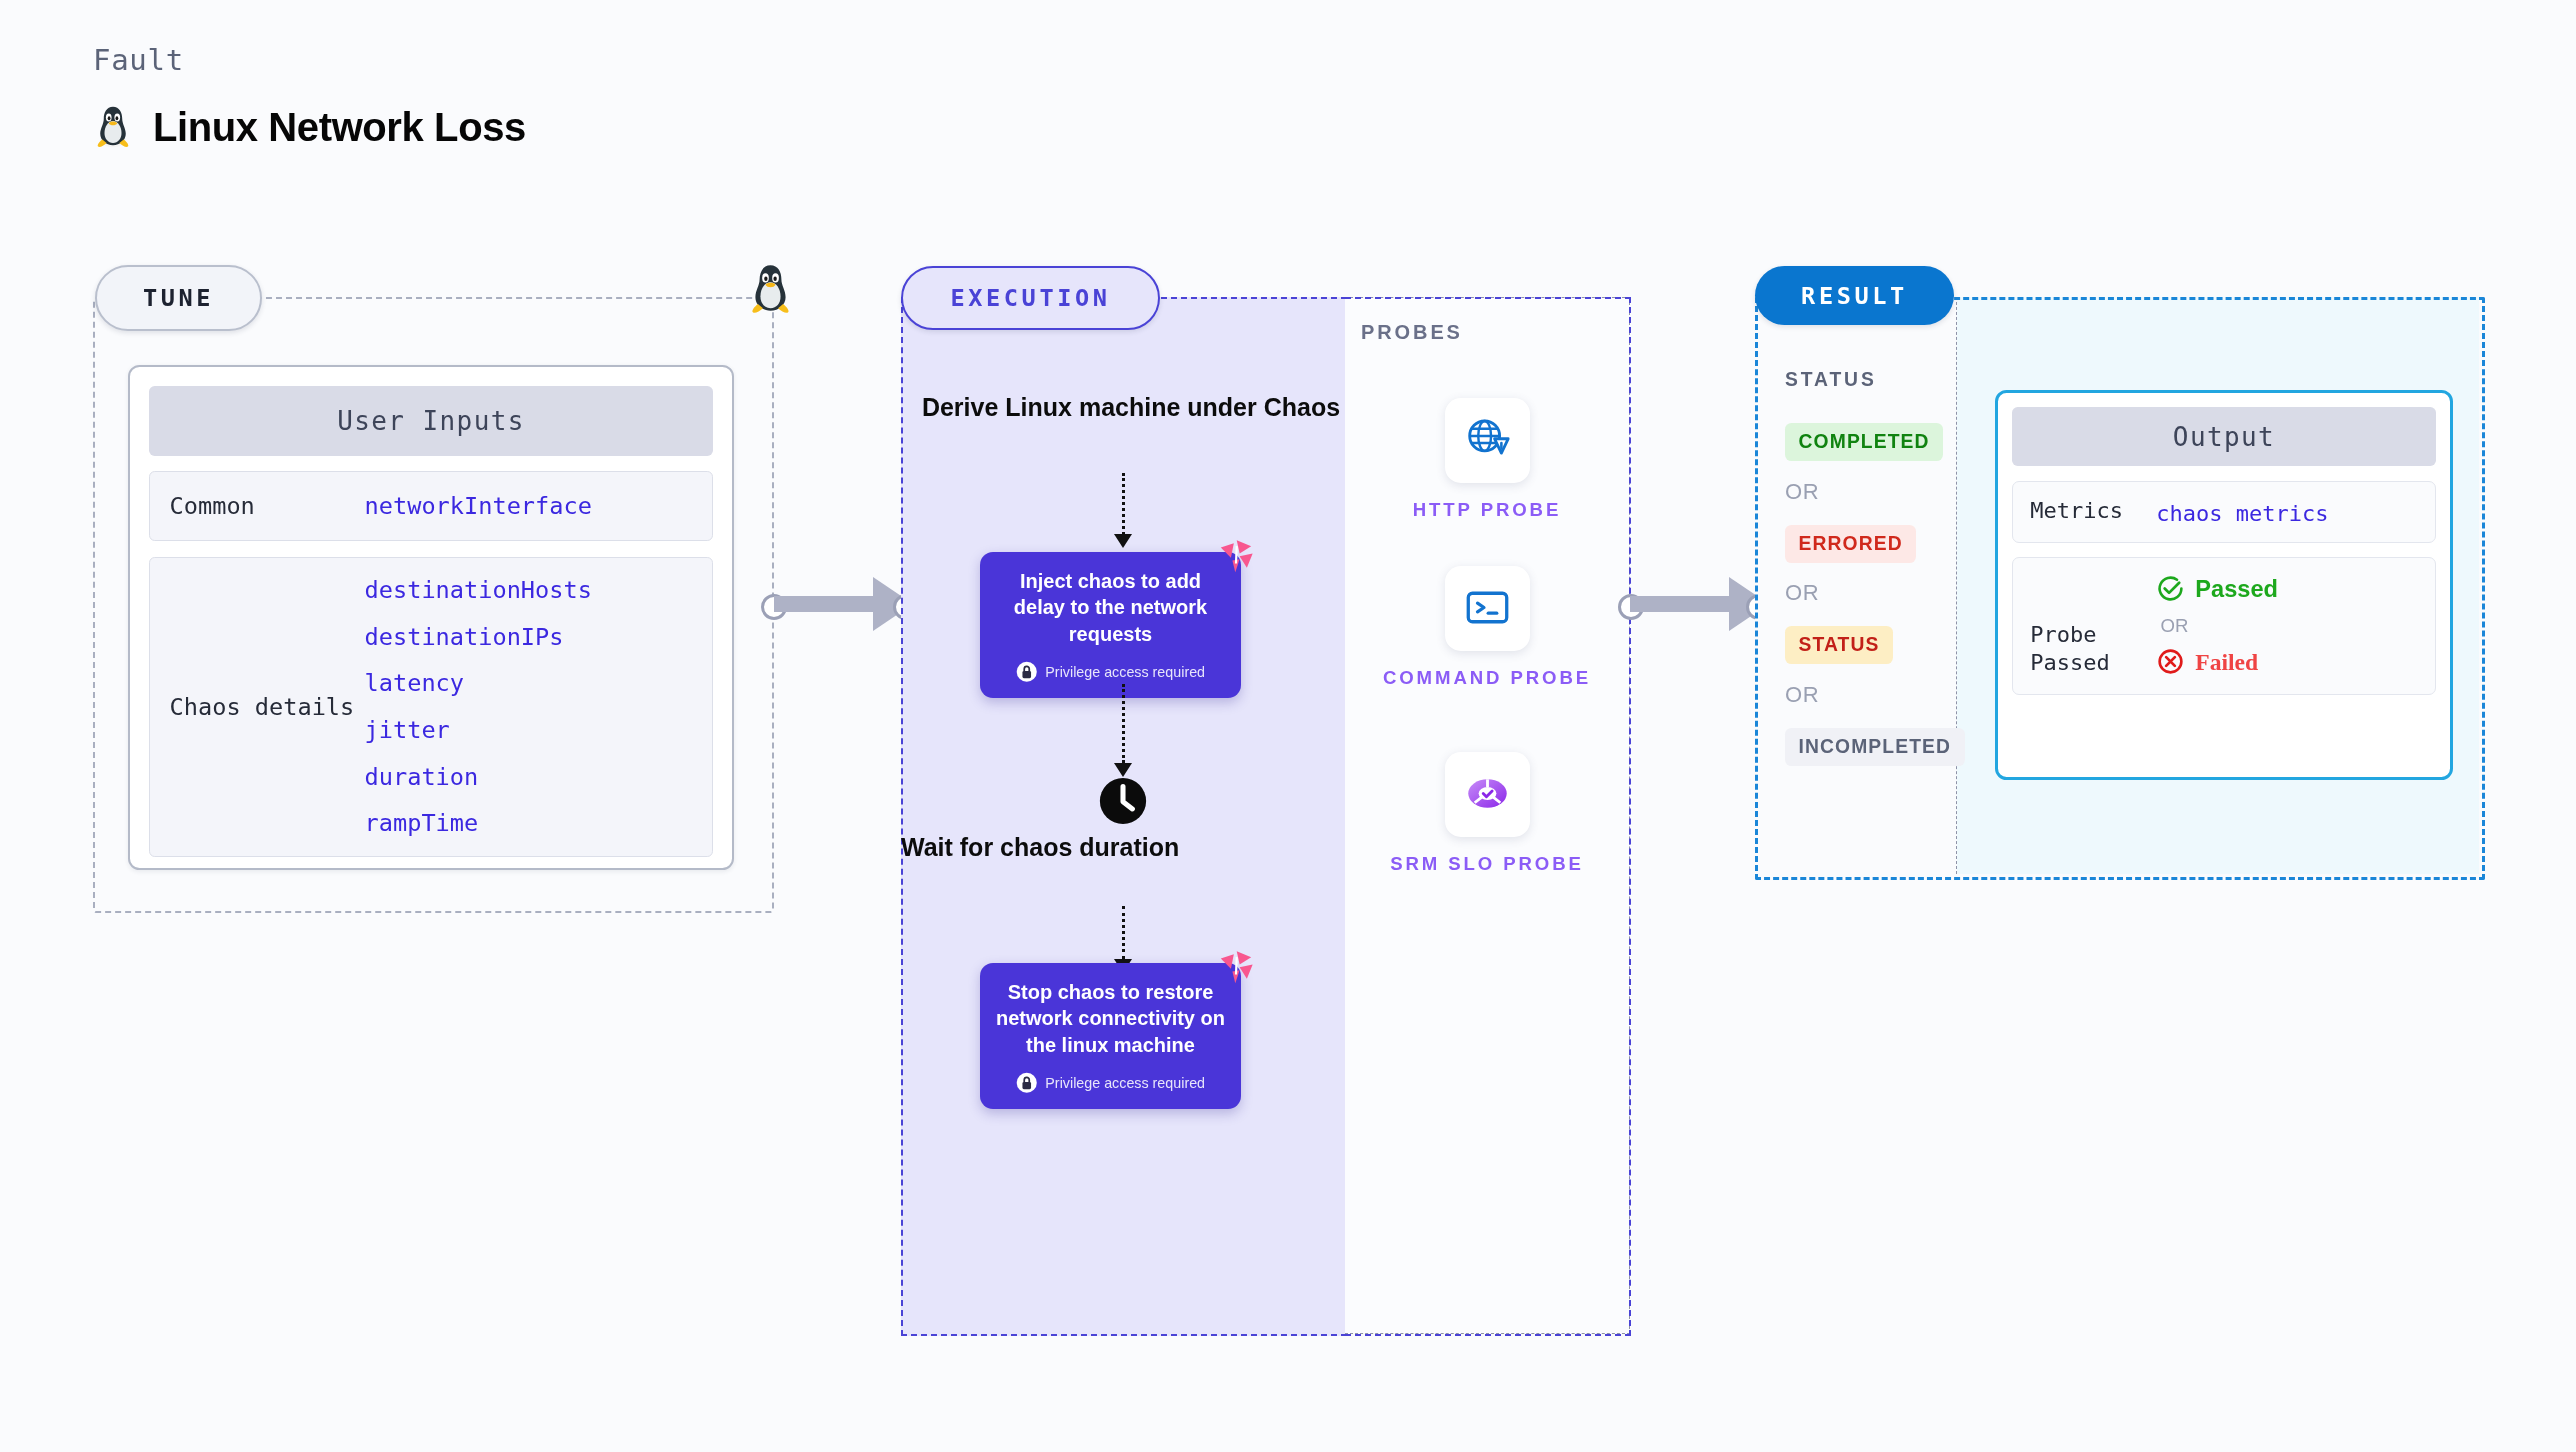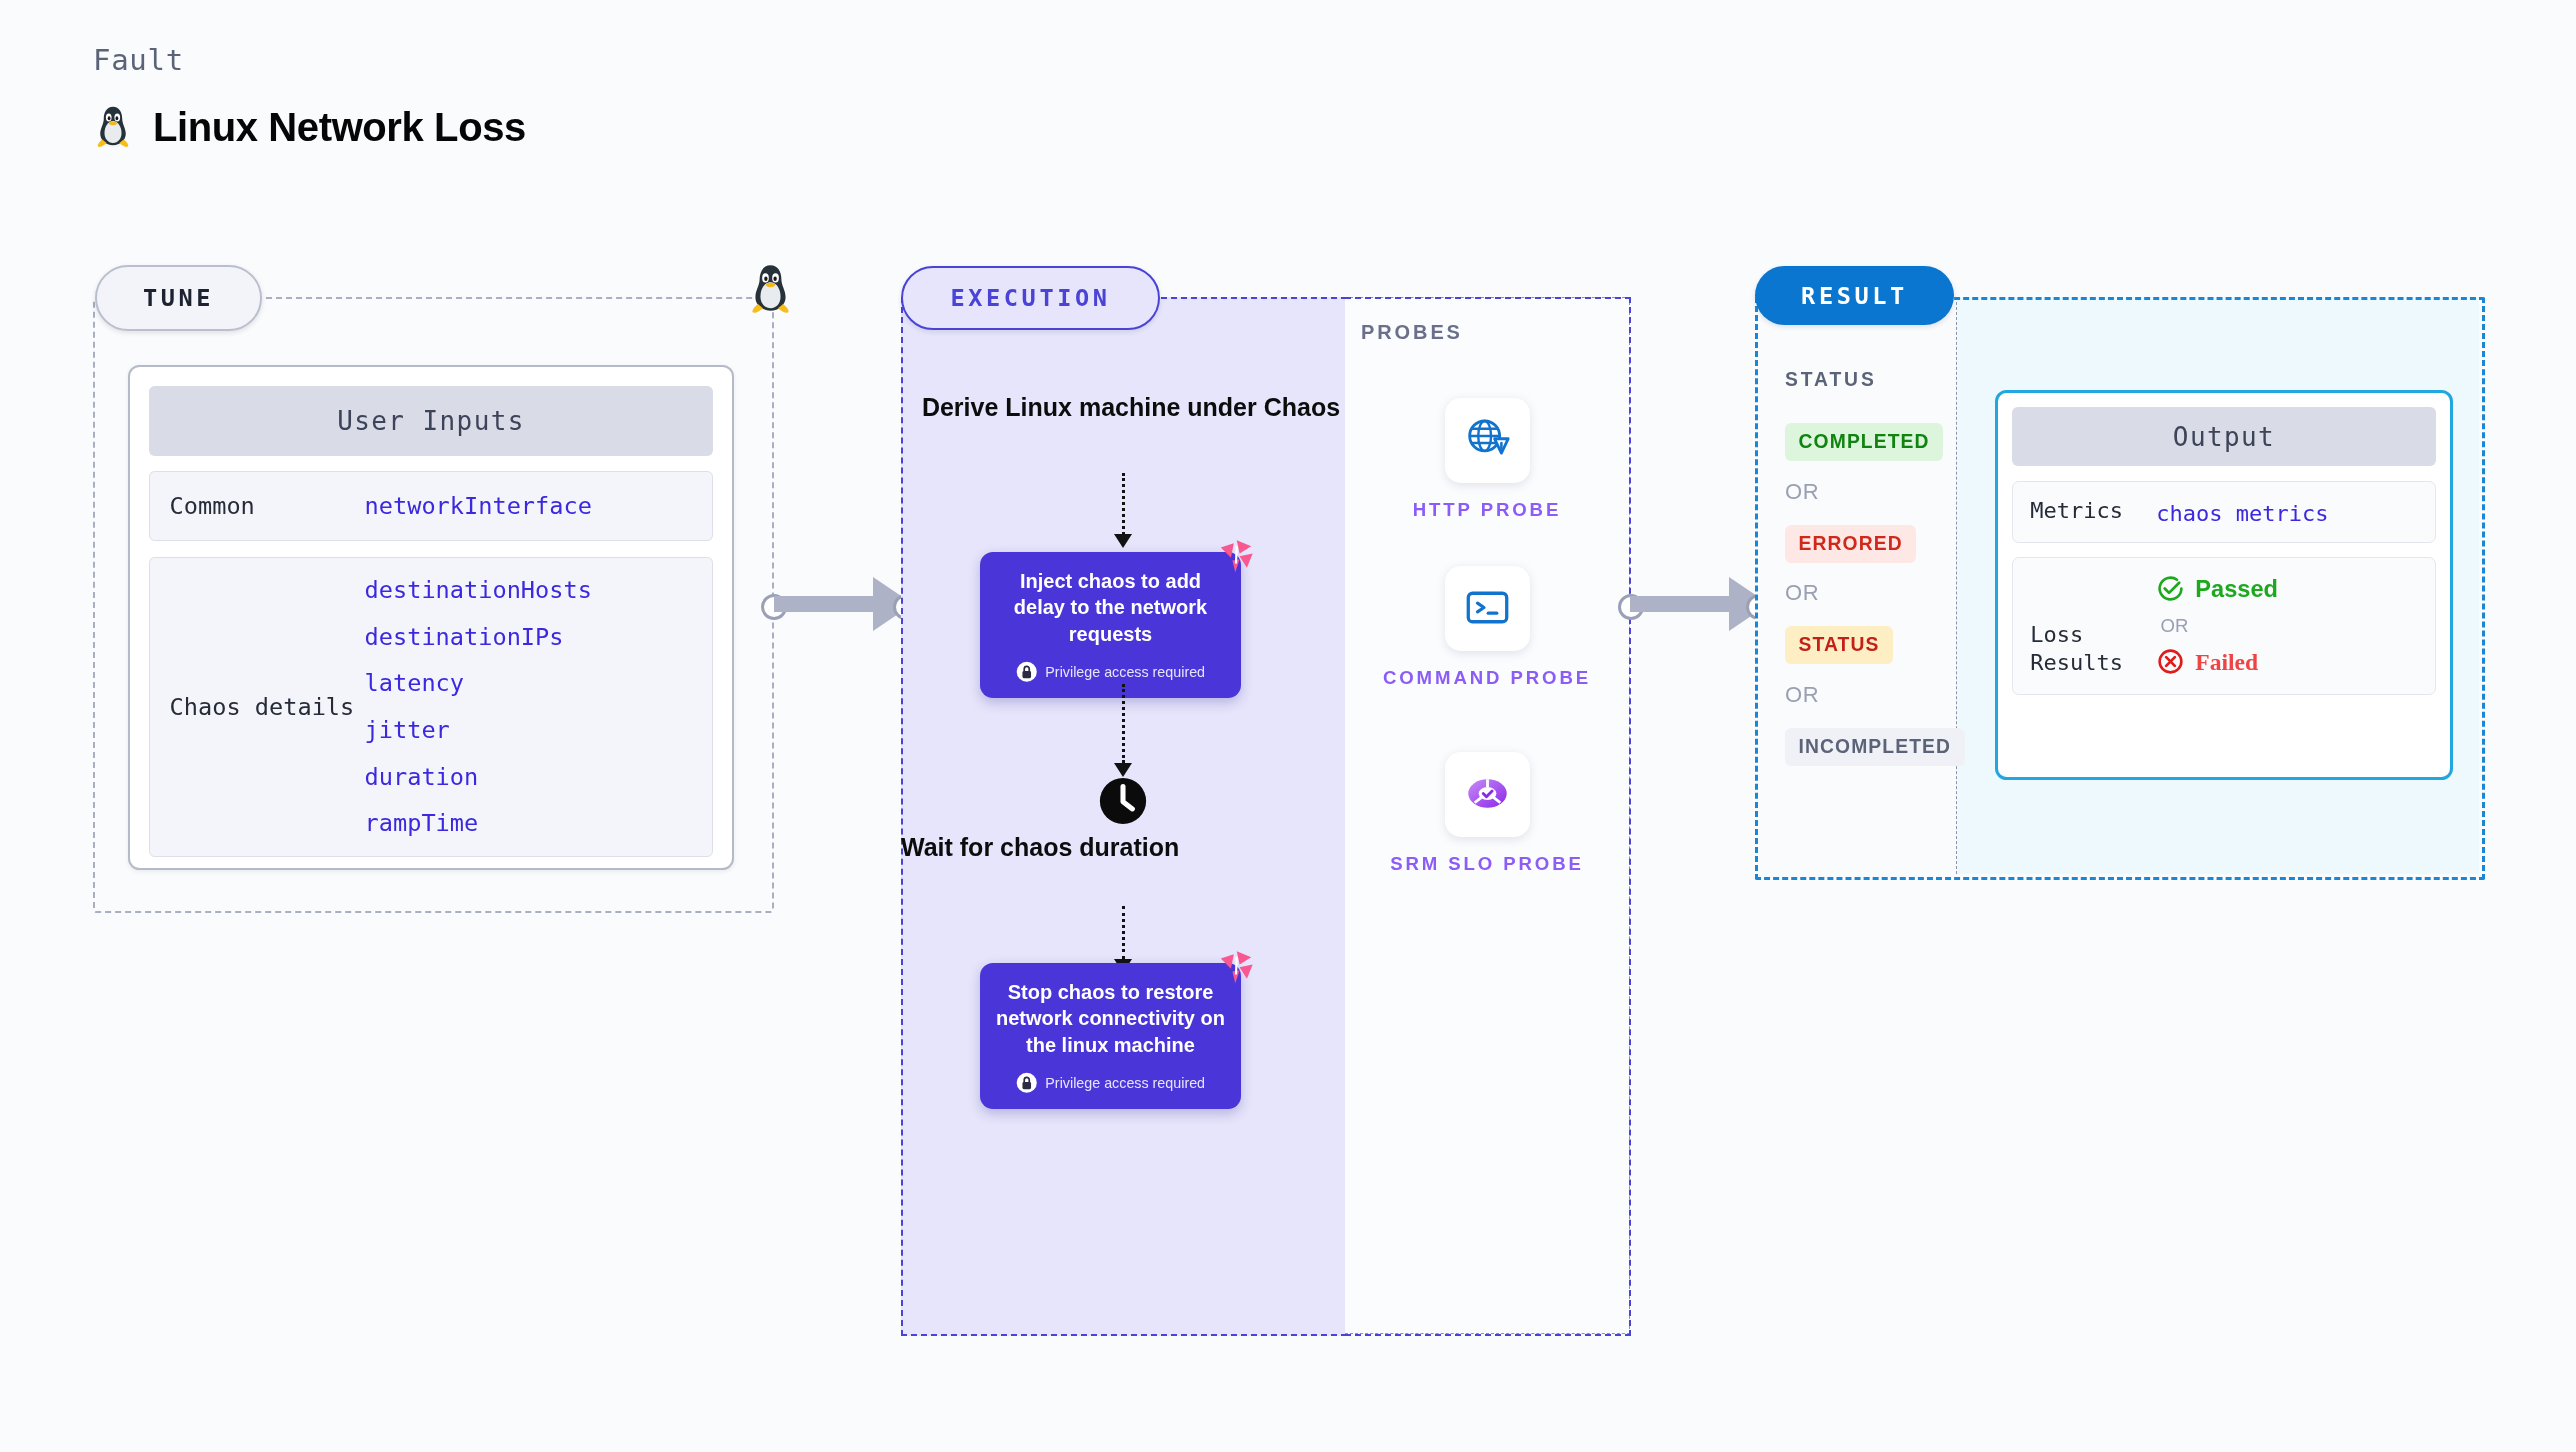--- a/index.html
+++ b/index.html
@@ -354,21 +354,21 @@
   <div id="out-header">Output</div>
 
   <div class="out-row">
     <div class="olabel">Metrics</div>
     <div class="ovals">
       <span class="metricval">chaos metrics</span>
     </div>
   </div>
 
   <div class="out-row">
-    <div class="olabel">Loss Results</div>
+    <div class="olabel">Probe Passed</div>
     <div class="ovals">
       <div class="presult">
         <span>
           <svg width="29" height="29" viewBox="0 0 40 40">
             <path d="M35 20a15 15 0 11-6-12" stroke="#1da81d" stroke-width="3.6" fill="none" stroke-linecap="round"></path>
             <path d="M12 20l6 6 14-14" stroke="#1da81d" stroke-width="3.8" fill="none" stroke-linecap="round" stroke-linejoin="round"></path>
           </svg>
         </span>
         <span class="ptxt" style="color:#1da81d;">Passed</span>
       </div>

